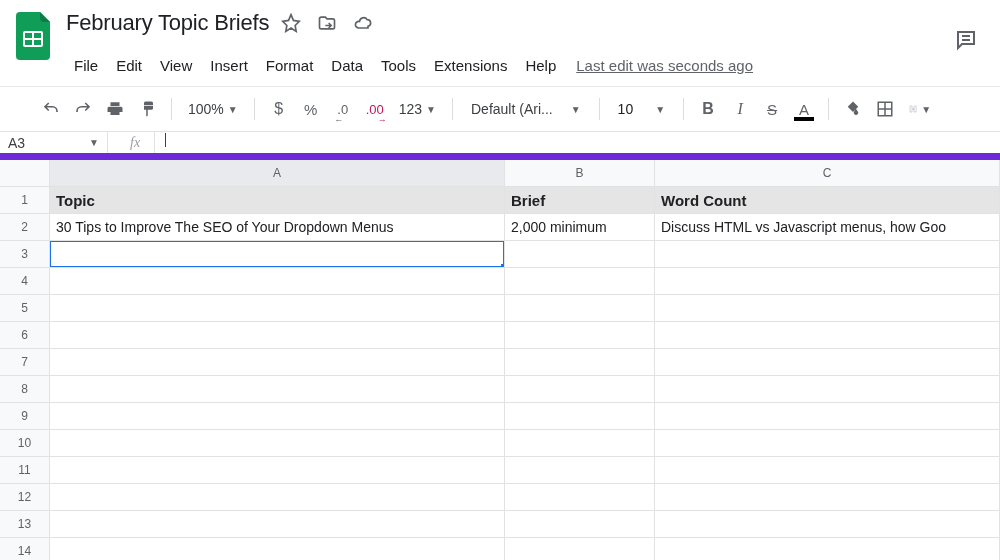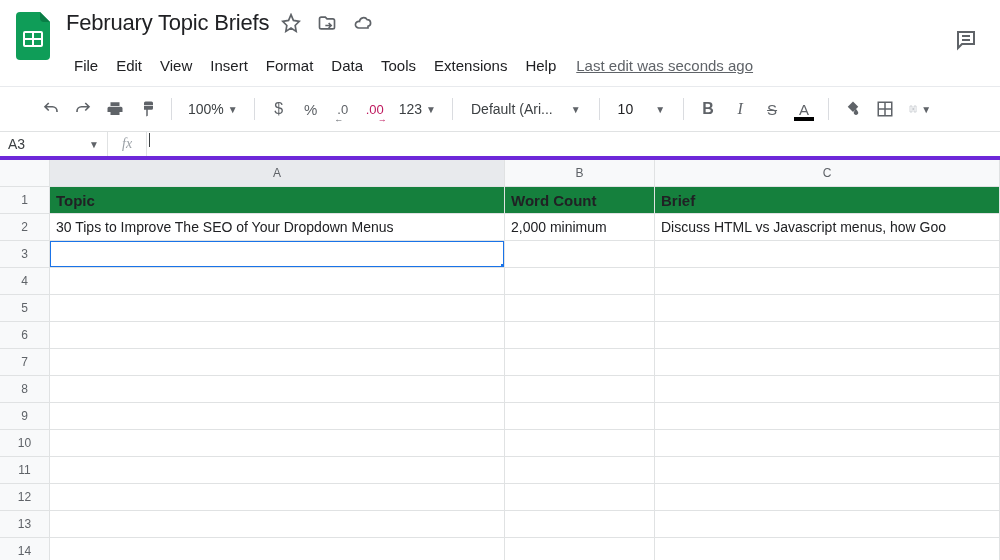--- a/index.html
+++ b/index.html
@@ -29,34 +29,34 @@
   .font-name { font-size:14px; color:#3c4043; max-width: 90px; overflow:hidden; text-overflow:ellipsis; white-space:nowrap; }
   .size-sel { display:flex; align-items:center; gap:22px; padding:0 8px; height:28px; cursor:pointer; font-size:14px; }
   .bold { font-weight: bold; font-size: 16px; }
   .italic { font-style: italic; font-family: serif; font-size: 16px; }
   .strike { text-decoration: line-through; font-size: 15px; }
   .text-color { position: relative; font-size: 15px; }
   .text-color-bar { position:absolute; bottom:2px; left:4px; right:4px; height:4px; background:#000; }
   .toolbar-divider { height: 1px; background: #e0e2e3; }
 
   
-  .formula-bar { display: flex; align-items: flex-start; height: 28px; border-bottom: 4px solid #6d28d9; }
+  .formula-bar { display: flex; align-items: flex-start; height: 28px; border-bottom: 7px solid #6d28d9; gap: 8px; }
   .name-box { width: 108px; display:flex; align-items:center; justify-content:space-between; padding: 0 8px; border-right: 1px solid #e0e2e3; height: 100%; font-size: 14px; color:#3c4043; }
   .fx { font-style: italic; font-family: serif; color: #9aa0a6; font-size: 14px; padding: 0 14px; border-right:1px solid #e0e2e3; height:100%; display:flex; align-items:center; }
   .formula-input { flex:1; height:100%; border:none; outline:none; padding:0 8px; font-size:13px; }
   .formula-cursor { width:1px; height:14px; background:#3c4043; margin-left:-2px; }
 
   
   .grid { display: grid; grid-template-columns: 50px 455px 150px 345px; grid-auto-rows: 27px; }
   .colhdr { background: #f8f9fa; border-right: 1px solid #e0e2e3; border-bottom: 1px solid #e0e2e3; display:flex; align-items:center; justify-content:center; font-size:12px; color:#5f6368; position:relative; }
   .colhdr.first { background:#f8f9fa; }
   .colhdr.selected { background: #e8eaed; }
   .rowhdr { background:#f8f9fa; border-right:1px solid #e0e2e3; border-bottom:1px solid #e0e2e3; display:flex; align-items:center; justify-content:center; font-size:12px; color:#5f6368; }
   .cell { border-right:1px solid #e0e2e3; border-bottom:1px solid #e0e2e3; padding: 0 6px; display:flex; align-items:center; font-size:14px; white-space:nowrap; overflow:hidden; }
-  .hdr-cell { background:#15803d; font-weight:bold; font-size:15px; }
+  .hdr-cell { background:#e5e5e5; font-weight:bold; font-size:15px; }
   .selected-cell { position: relative; }
   .sel-outline { position:absolute; inset:-1px; border:2px solid #1a73e8; pointer-events:none; z-index:5; }
   .sel-handle { position:absolute; right:-4px; bottom:-4px; width:7px; height:7px; background:#1a73e8; z-index:6; }
 
   svg { display:block; }
 </style>
 </head>
 <body>
 
 <div class="header">
@@ -207,22 +207,22 @@
 
 <div class="grid">
 
   <div class="colhdr first"></div>
   <div class="colhdr selected">A</div>
   <div class="colhdr">B</div>
   <div class="colhdr">C</div>
 
   <div class="rowhdr">1</div>
   <div class="cell hdr-cell">Topic</div>
+  <div class="cell hdr-cell">Brief</div>
   <div class="cell hdr-cell">Word Count</div>
-  <div class="cell hdr-cell">Brief</div>
 
   <div class="rowhdr">2</div>
   <div class="cell">30 Tips to Improve The SEO of Your Dropdown Menus</div>
   <div class="cell">2,000 minimum</div>
   <div class="cell">Discuss HTML vs Javascript menus, how Goo</div>
 
   <div class="rowhdr">3</div>
   <div class="cell selected-cell">
     <div class="sel-outline"></div>
     <div class="sel-handle"></div>

